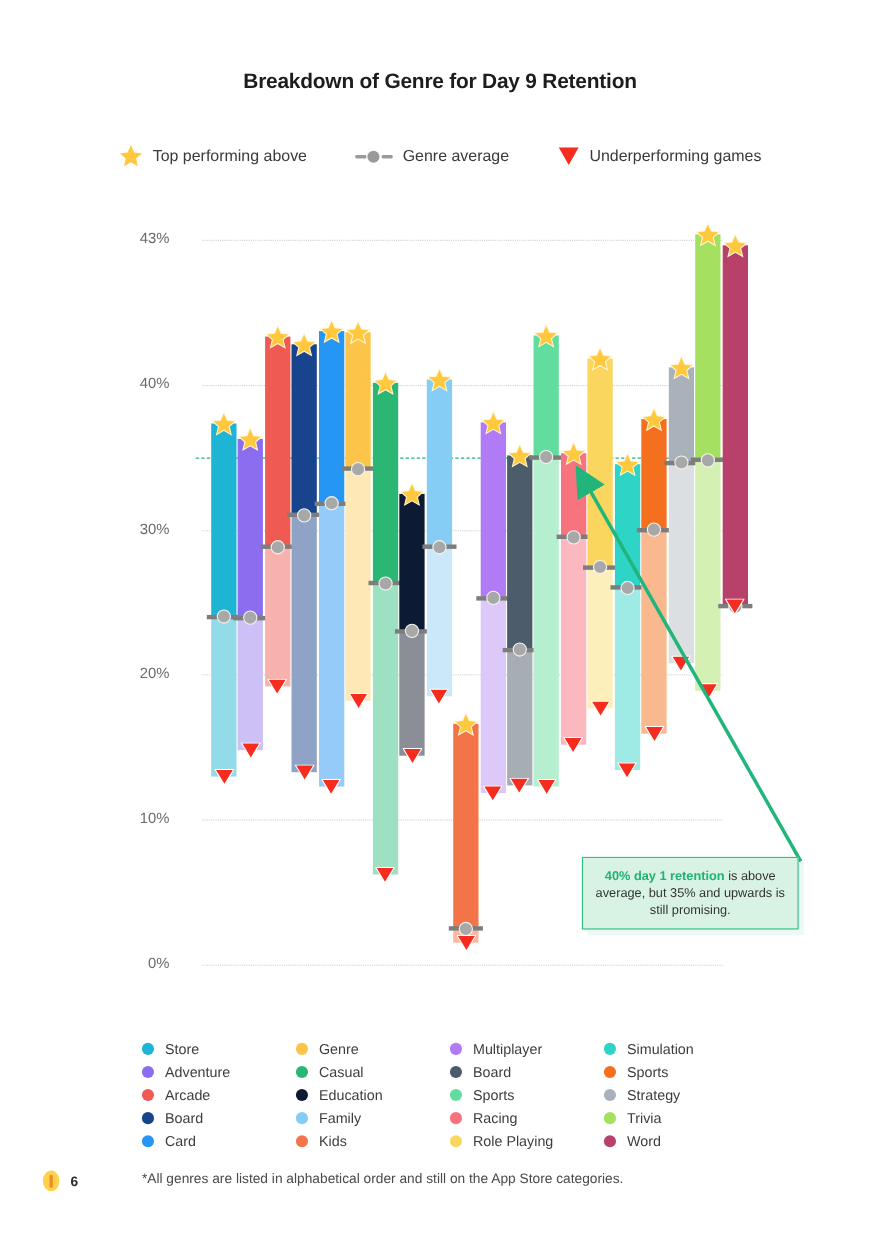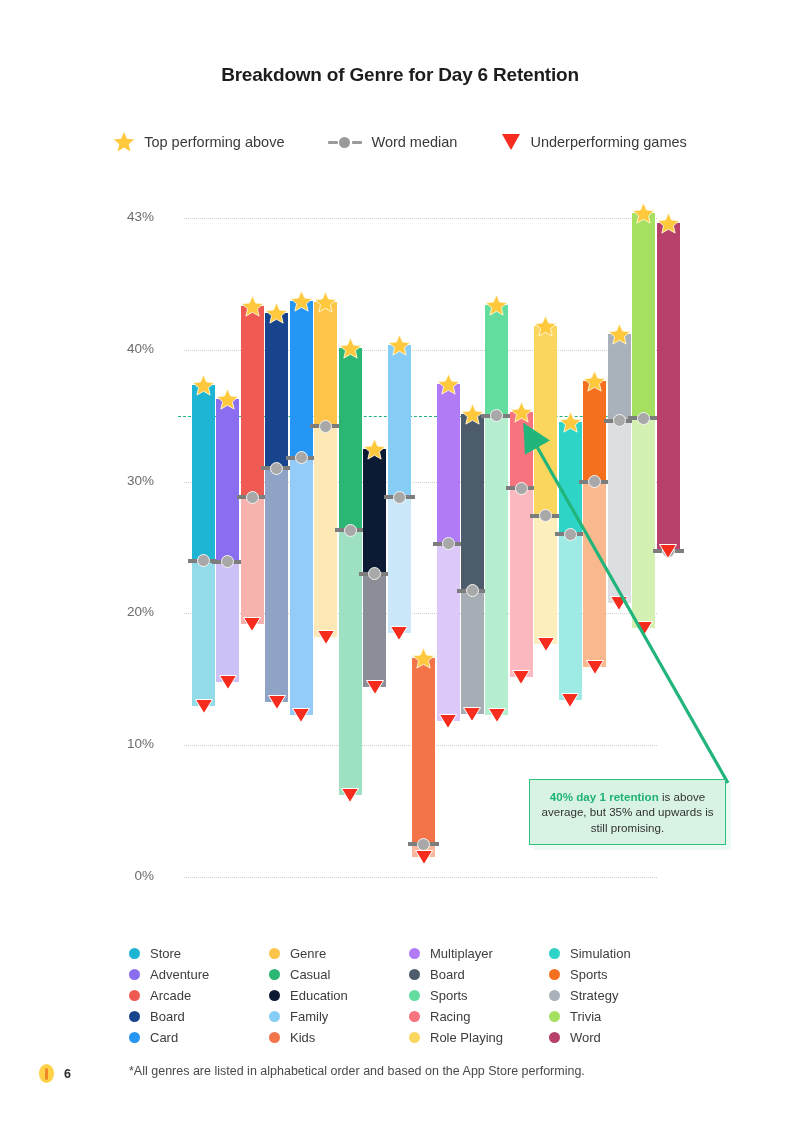--- a/index.html
+++ b/index.html
@@ -109,38 +109,38 @@
     content:"";position:absolute;left:6px;top:3.5px;width:3px;height:12px;
     background:#f08a28;border-radius:2px;
   }
   .pagenum{font-size:12.5px;font-weight:bold;color:#2b2b2b;}
 </style>
 </head>
 <body>
 
 <div id="page">
 
-  <div class="title">Breakdown of Genre for Day 6 Retention</div>
+  <div class="title">Breakdown of Genre for Day 9 Retention</div>
 
   <div class="toplegend">
     <div class="tl-item">
       <span class="star-glyph">
         <svg viewBox="0 0 24 24" width="22" height="22">
             <polygon points="12,1 15.2,8.4 23,9.2 17.1,14.4 18.9,22 12,18 5.1,22 6.9,14.4 1,9.2 8.8,8.4" fill="#ffc83d"></polygon>
           </svg>
       </span>
       <span class="tl-label">Top performing above</span>
     </div>
     <div class="tl-item">
       <span class="median-glyph">
         <span class="ml l"></span>
           <span class="mc"></span>
           <span class="ml r"></span>
       </span>
-      <span class="tl-label">Word median</span>
+      <span class="tl-label">Genre average</span>
     </div>
     <div class="tl-item">
       <span class="tri-glyph">
         <svg viewBox="0 0 20 18" width="20" height="18">
             <polygon points="1,1 19,1 10,17" fill="#f52c1e"></polygon>
           </svg>
       </span>
       <span class="tl-label">Underperforming games</span>
     </div>
   </div>
@@ -509,15 +509,15 @@
       <div class="bl-item">
         <span class="bl-dot" style="background:#b8416b"></span>
         <span class="bl-label">Word</span>
       </div>
     </div>
 
   <div class="pagewrap">
     <span class="coin"></span>
     <span class="pagenum">6</span>
   </div>
-  <div class="footnote">*All genres are listed in alphabetical order and based on the App Store performing.</div>
+  <div class="footnote">*All genres are listed in alphabetical order and still on the App Store categories.</div>
 
 </div>
 
 </body></html>

